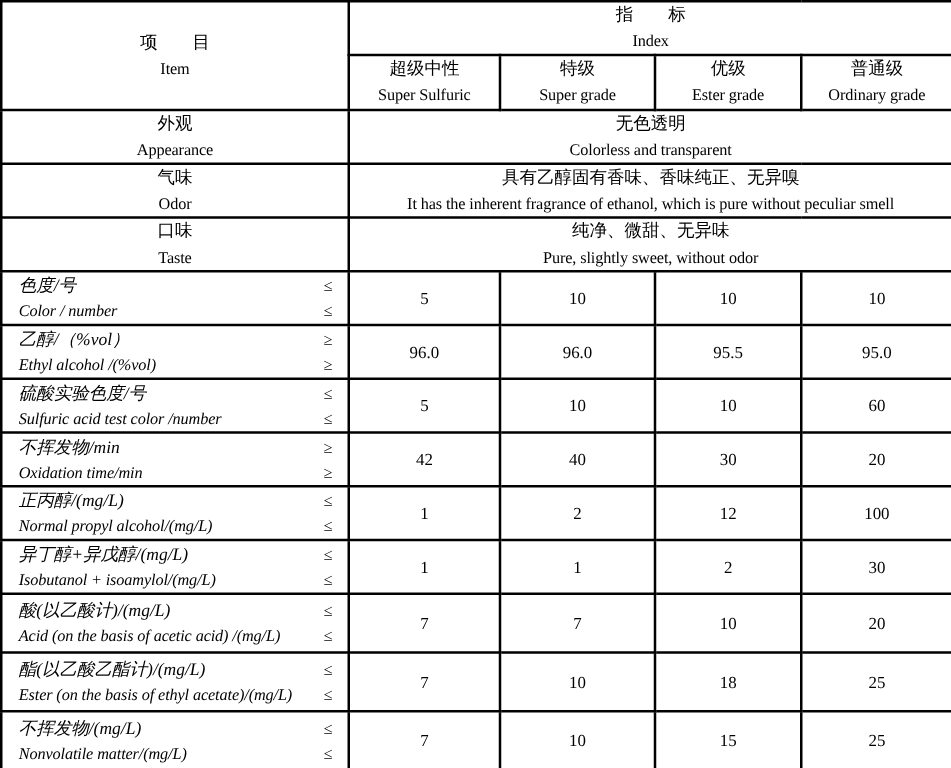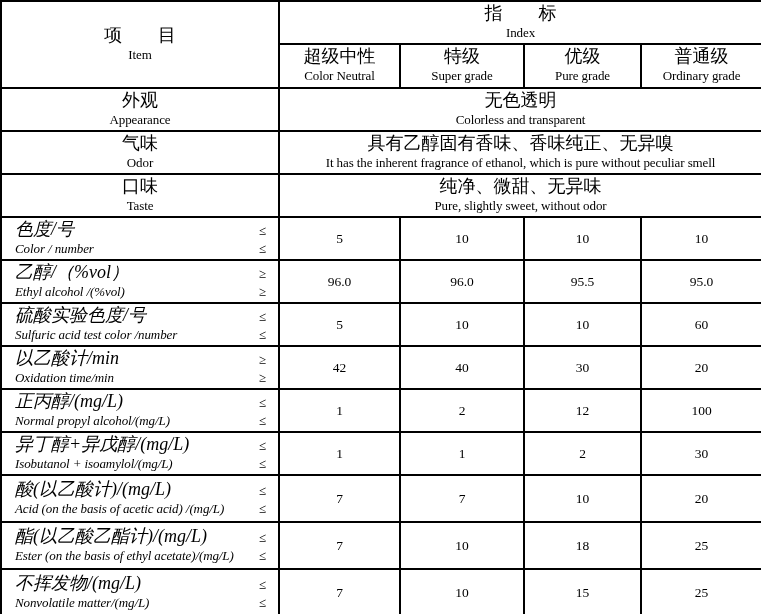--- a/index.html
+++ b/index.html
@@ -14,21 +14,21 @@
     width: 761px;
   }
   .spec th, .spec td {
     border: 2px solid #000;
     font-weight: normal;
     vertical-align: middle;
     text-align: center;
     padding: 0;
     overflow: hidden;
   }
-  .cn { display: block; font-size: 18px; line-height: 20px; white-space: pre; }
+  .cn { display: block; font-size: 14px; line-height: 20px; white-space: pre; }
   .en { display: block; font-size: 13px; line-height: 20px; white-space: nowrap; letter-spacing: -0.1px; text-align: center; }
   tr.hr1 { height: 43px; }
   tr.hr2 { height: 44px; margin-top: 20px; }
   tr.r   { height: 43px; padding-left: 48px; }
   tr.rt  { height: 47px; }
   td.item-cell { text-align: left; font-style: italic; }
   .line {
     display: flex;
     justify-content: space-between;
     align-items: baseline;
@@ -61,29 +61,29 @@
     </th>
     <th colspan="4">
       <span class="cn">指　　标</span>
       <span class="en">Index</span>
     </th>
   </tr>
 
   <tr class="hr2">
     <th>
       <span class="cn">超级中性</span>
-      <span class="en">Color Neutral</span>
+      <span class="en">Super Sulfuric</span>
     </th>
     <th>
       <span class="cn">特级</span>
       <span class="en">Super grade</span>
     </th>
     <th>
       <span class="cn">优级</span>
-      <span class="en">Pure grade</span>
+      <span class="en">Ester grade</span>
     </th>
     <th>
       <span class="cn">普通级</span>
       <span class="en">Ordinary grade</span>
     </th>
   </tr>
 
   <tr class="r">
     <td>
       <span class="cn">外观</span>
@@ -159,21 +159,21 @@
           </div>
     </td>
     <td class="val">5</td>
     <td class="val">10</td>
     <td class="val">10</td>
     <td class="val">60</td>
   </tr>
   <tr class="r">
     <td class="item-cell">
       <div class="line">
-            <span class="cn">以乙酸计/min</span>
+            <span class="cn">不挥发物/min</span>
             <span class="op">≥</span>
           </div>
       <div class="line">
             <span class="en">Oxidation time/min</span>
             <span class="op">≥</span>
           </div>
     </td>
     <td class="val">42</td>
     <td class="val">40</td>
     <td class="val">30</td>

